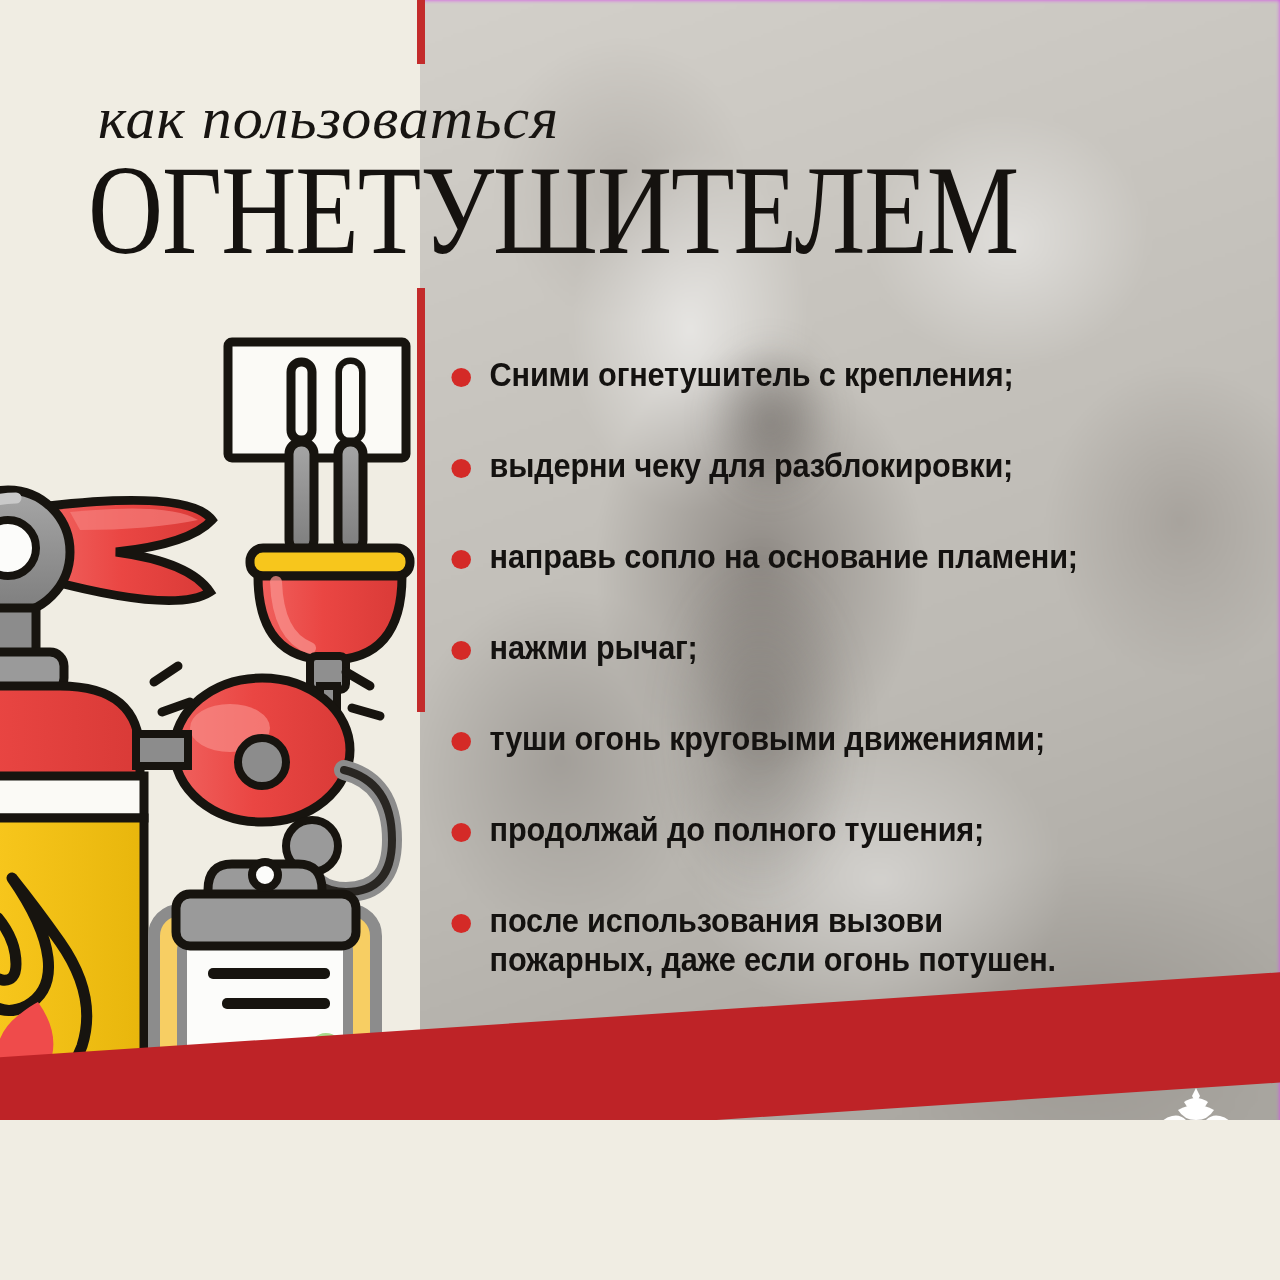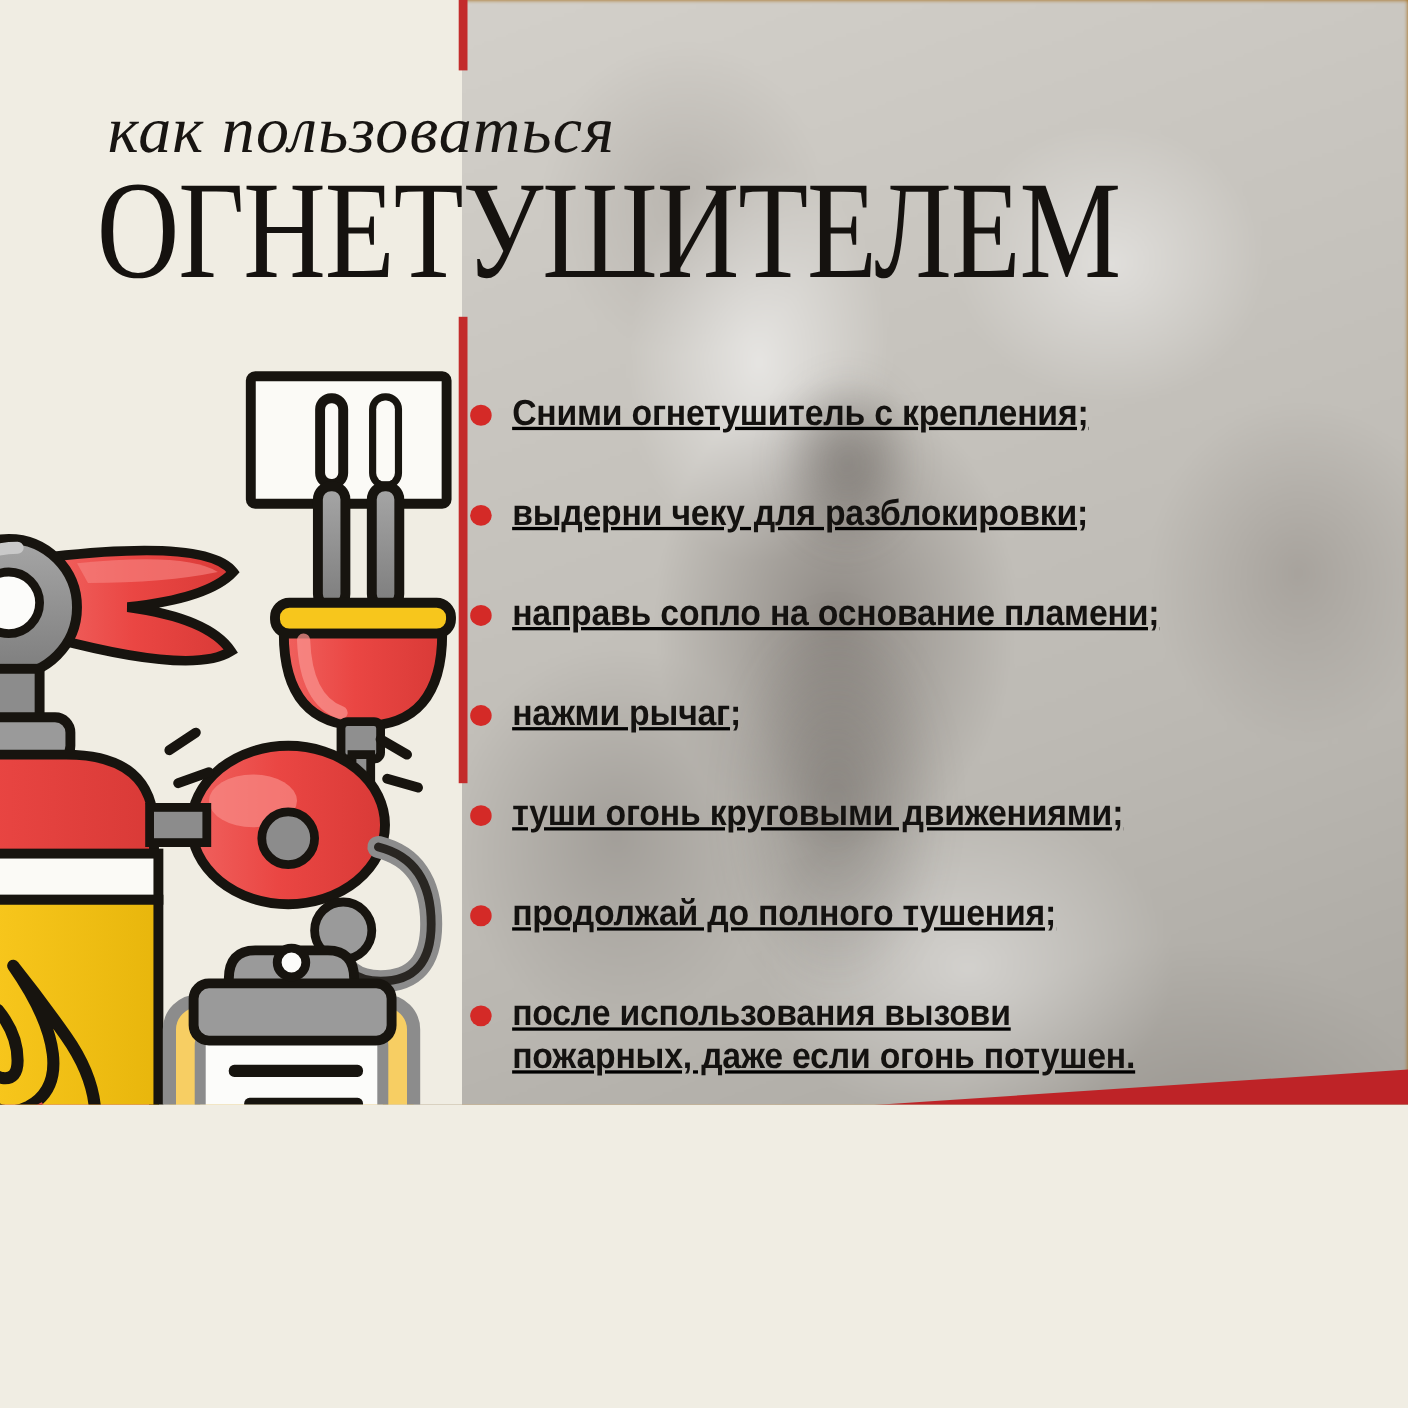--- a/index.html
+++ b/index.html
@@ -4,23 +4,23 @@
 <style>
   * { margin:0; padding:0; box-sizing:border-box; }
   html,body { width:1280px; height:1280px; }
   body {
     font-family:"Liberation Sans", sans-serif;
     background:#F0EDE3;
     overflow:hidden;
   }
   #poster {
     position:relative;
-    width:1280px; height:1004px;
+    width:1280px; height:1120px;
     overflow:hidden;
-    background:#a16207;
+    background:#d946ef;
   }
 
   
   .photo-bg {
     position:absolute; left:0; top:0; width:1280px; height:1280px;
     background:
       radial-gradient(ellipse 230px 300px at 760px 560px, rgba(70,62,58,0.40), rgba(70,62,58,0) 72%),
       radial-gradient(ellipse 170px 260px at 690px 330px, rgba(255,255,255,0.55), rgba(255,255,255,0) 70%),
       radial-gradient(ellipse 200px 180px at 1010px 240px, rgba(255,255,255,0.45), rgba(255,255,255,0) 70%),
       radial-gradient(ellipse 190px 220px at 1180px 520px, rgba(120,112,106,0.33), rgba(120,112,106,0) 72%),
@@ -68,23 +68,22 @@
     letter-spacing:-1px;
     color:#15120F;
     line-height:1.02;
     margin-top:-2px;
     transform:scaleY(1.22);
     transform-origin:left top;
   }
 
   
   .steps {
-    position:absolute; left:420px; top:356px; width:830px;
+    position:absolute; left:444px; top:356px; width:830px;
     list-style:none;
-    text-decoration:underline;
   }
   .step {
     position:relative;
     padding-left:49px;
     margin-bottom:52px;
     color:#141210;
     font-size:33px;
     font-weight:bold;
     line-height:1.18;
     letter-spacing:-0.2px;

